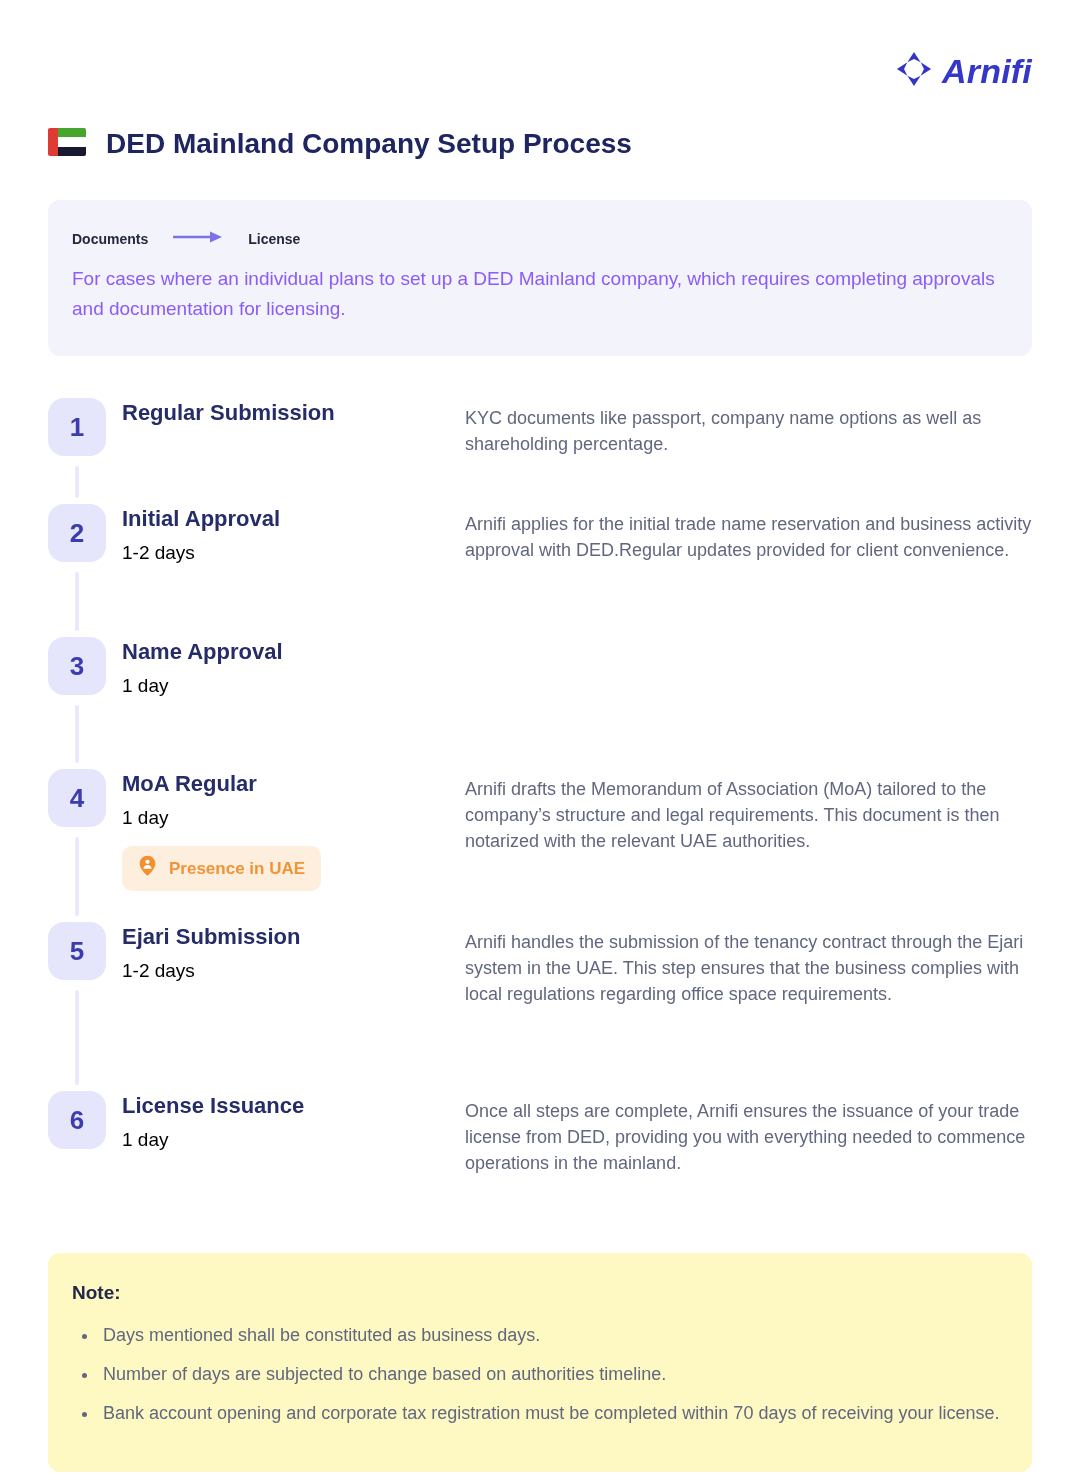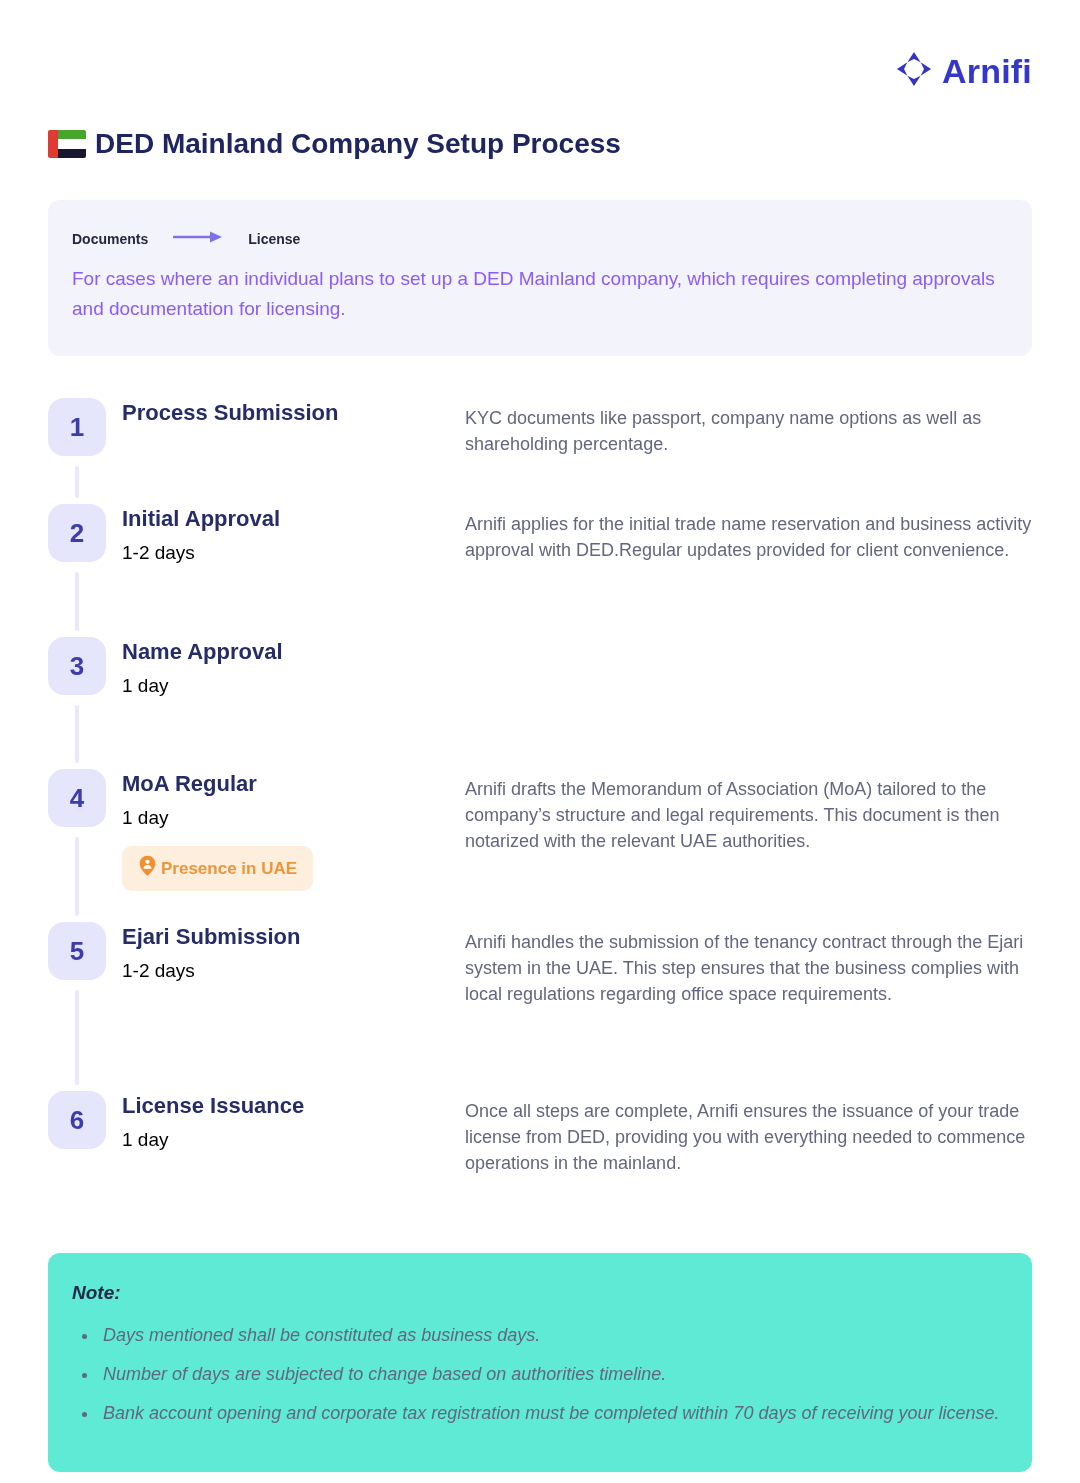--- a/index.html
+++ b/index.html
@@ -6,25 +6,25 @@
   html, body { width: 1080px; background: #ffffff; }
   body {
     min-height: 1483px;
     font-family: "Liberation Sans", "DejaVu Sans", sans-serif;
     color: #262a3e;
   }
   .page { padding: 0 48px 40px 48px; }
 
   
   .logo-row { display: flex; justify-content: flex-end; padding-top: 50px; }
-  .logo { display: flex; align-items: center; gap: 9px; }
+  .logo { display: flex; align-items: center; gap: 9px; font-style: italic; }
   .logo-text { font-size: 34px; font-weight: 700; color: #3537c9; letter-spacing: .2px; }
 
   
-  .title-row { display: flex; align-items: center; gap: 9px; margin-top: 36px; }
+  .title-row { display: flex; gap: 20px; margin-top: 36px; }
   .flag { width: 38px; height: 28px; border-radius: 2px; overflow: hidden; display: flex; box-shadow: 0 0 0 1px rgba(0,0,0,.04) inset; }
   .flag-red { width: 10px; background: #dd3b33; }
   .flag-stripes { flex: 1; display: flex; flex-direction: column; }
   .flag-green { flex: 1; background: #47a52d; }
   .flag-white { flex: 1; background: #ffffff; }
   .flag-black { flex: 1; background: #181830; }
   .page-title { font-size: 28px; font-weight: 700; color: #1f2560; }
 
   
   .overview-box { margin-top: 40px; background: #f3f3fb; border-radius: 12px; padding: 30px 28px 32px 24px; }
@@ -45,28 +45,28 @@
     width: 58px; height: 58px; border-radius: 16px; background: #e5e5fb;
     color: #3c3cae; font-size: 26px; font-weight: 700;
     display: flex; align-items: center; justify-content: center; flex: none;
   }
   .connector { flex: 1; width: 4px; background: #e9e9fb; margin-top: 10px; margin-bottom: 6px; border-radius: 2px; }
   .step:last-child .connector { display: none; }
   .step-main { padding: 2px 10px 0 16px; }
   .step-title { font-size: 22px; font-weight: 700; color: #262c67; }
   .step-duration { margin-top: 10px; font-size: 19px; color: #000000; }
   .presence-badge {
-    margin-top: 17px; display: inline-flex; align-items: center; gap: 4px;
+    margin-top: 17px; display: inline-flex; align-items: center; gap: 12px;
     background: #fdeedd; border-radius: 10px; padding: 9px 16px;
     color: #ef9537; font-size: 17px; font-weight: 700;
   }
   .step-desc { padding-top: 7px; font-size: 18px; line-height: 26px; color: #62677f; max-width: 575px; }
 
   
-  .note-box { margin-top: 62px; background: #5eead4; border-radius: 12px; padding: 29px 28px 34px 24px; font-style: italic; }
+  .note-box { margin-top: 62px; background: #fef9c3; border-radius: 12px; padding: 29px 28px 34px 24px; }
   .note-heading { font-size: 19px; font-weight: 700; color: #23284a; }
   .note-list { margin-top: 17px; padding-left: 27px; color: #62677f; font-size: 18px; }
   .note-list li { margin-bottom: 11px; line-height: 28px; padding-left: 4px; }
 </style>
 </head>
 <body>
 
 <div class="page">
 
   <div class="logo-row">
@@ -112,21 +112,21 @@
   </div>
 
   <div class="steps">
 
     <div class="step">
       <div class="badge-col">
         <div class="num-badge">1</div>
         <div class="connector"></div>
       </div>
       <div class="step-main">
-        <div class="step-title">Process Submission</div>
+        <div class="step-title">Regular Submission</div>
       </div>
       <div class="step-desc">KYC documents like passport, company name options as well as shareholding percentage.</div>
     </div>
 
     <div class="step">
       <div class="badge-col">
         <div class="num-badge">2</div>
         <div class="connector"></div>
       </div>
       <div class="step-main">

